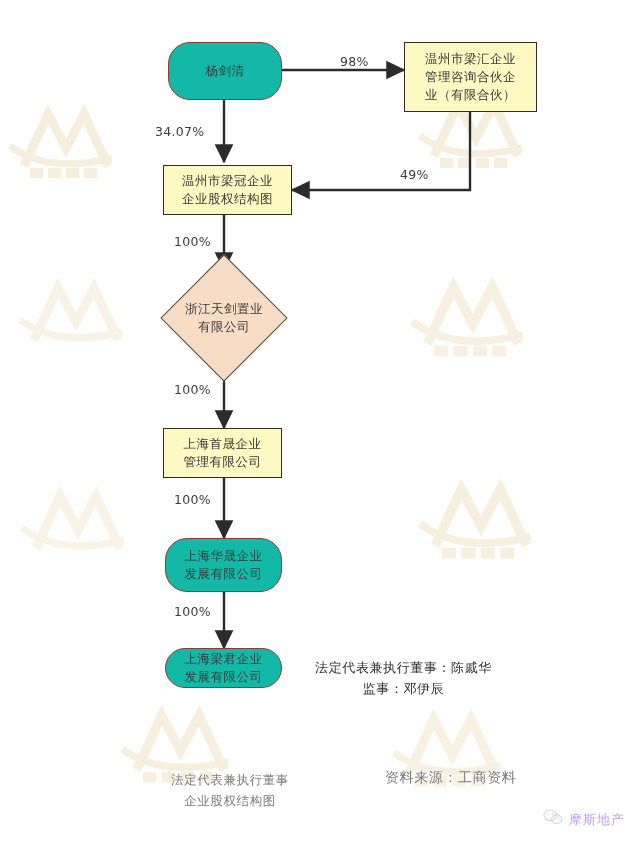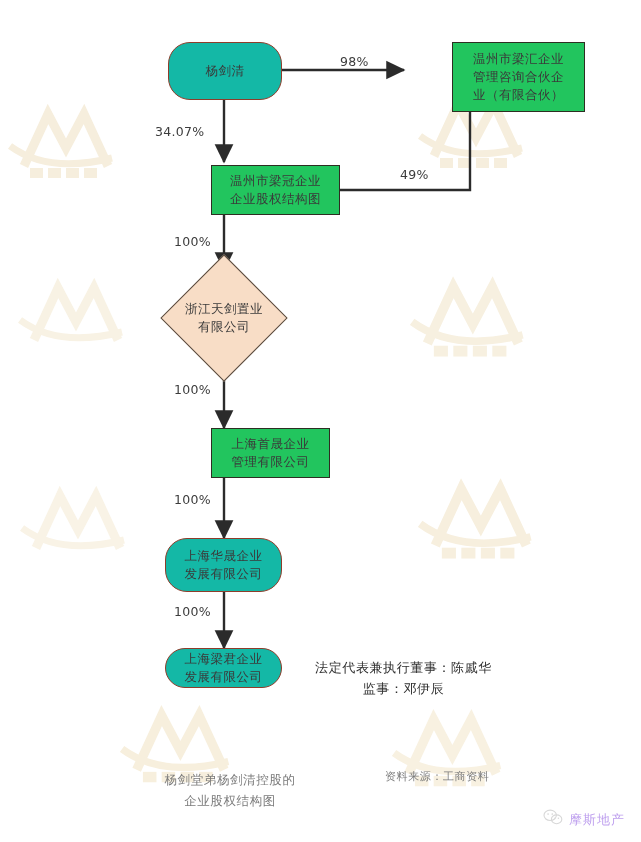--- a/index.html
+++ b/index.html
@@ -42,23 +42,22 @@
     z-index: 5;
   }
   .node .txt { white-space: pre-line; }
 
   .node.person {
     background: #14b8a6;
     border: 1.6px solid #8e3d2b;
     border-radius: 22px;
   }
   .node.rect {
-    background: #22c55e;
+    background: #fef9c3;
     border: 1.8px solid #2e2e22;
-    margin-left: 48px;
   }
   .node.diamond-wrap {
     background: transparent;
     border: none;
   }
   .diamond-shape {
     position: absolute;
     left: 0; top: 0;
     width: 100%; height: 100%;
     background: #f8ddc6;
@@ -104,21 +103,21 @@
     font-size: 12.5px;
     color: #7b7b7b;
     line-height: 1.7;
     text-align: center;
     letter-spacing: 0.6px;
     white-space: pre-line;
     z-index: 6;
   }
   .source {
     position: absolute;
-    font-size: 11px;
+    font-size: 14px;
     color: #7b7b7b;
     letter-spacing: 0.6px;
     z-index: 6;
     white-space: nowrap;
   }
 
   
   .brand {
     position: absolute;
     right: 16px;
@@ -309,21 +308,21 @@
   </div>
 
   <div class="node person" style="left:165px; top:648px; width:117px; height:40px;">
     <span class="txt">上海梁君企业
 发展有限公司</span>
   </div>
 
   <div class="note" style="left:296px; top:658px; width:215px;">法定代表兼执行董事：陈戚华
 监事：邓伊辰</div>
 
-  <div class="caption" style="left:150px; top:769px; width:160px;">杨剑堂弟杨剑清控股的
+  <div class="caption" style="left:150px; top:769px; width:160px;">法定代表兼执行董事
 企业股权结构图</div>
 
   <div class="source" style="left:385px; top:769px;">资料来源：工商资料</div>
 
   <div class="brand">
     <span>
       <svg width="20" height="17" viewBox="0 0 20 17">
         <g fill="none" stroke="#a8a8a8" stroke-width="1.1">
           <ellipse cx="7.2" cy="6.3" rx="6.2" ry="5.2"></ellipse>
           <ellipse cx="13.6" cy="10.3" rx="5.2" ry="4.4"></ellipse>

